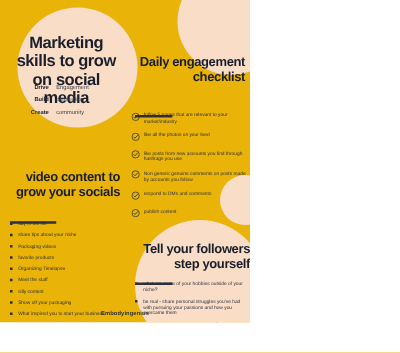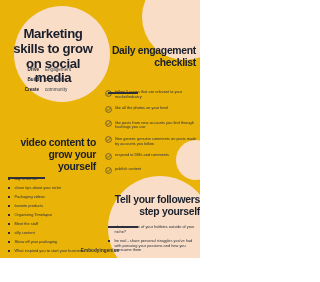--- a/index.html
+++ b/index.html
@@ -262,21 +262,21 @@
       <div class="kw-row">
         <span class="kw-strong">Build</span>
         <span class="kw-plain">connection</span>
       </div>
       <div class="kw-row">
         <span class="kw-strong">Create</span>
         <span class="kw-plain">community</span>
       </div>
     </div>
 
-    <h2 class="h-sec" id="video-heading">video content to grow your yourself</h2>
+    <h2 class="h-sec" id="video-heading">video content to grow your socials</h2>
     <hr class="rule" id="video-rule">
 
     <ul id="video-list">
       <li>day in the life</li>
       <li>share tips about your niche</li>
       <li>Packaging videos</li>
       <li>favorite products</li>
       <li>Organizing Timelapse</li>
       <li>Meet the staff</li>
       <li>silly content</li>

